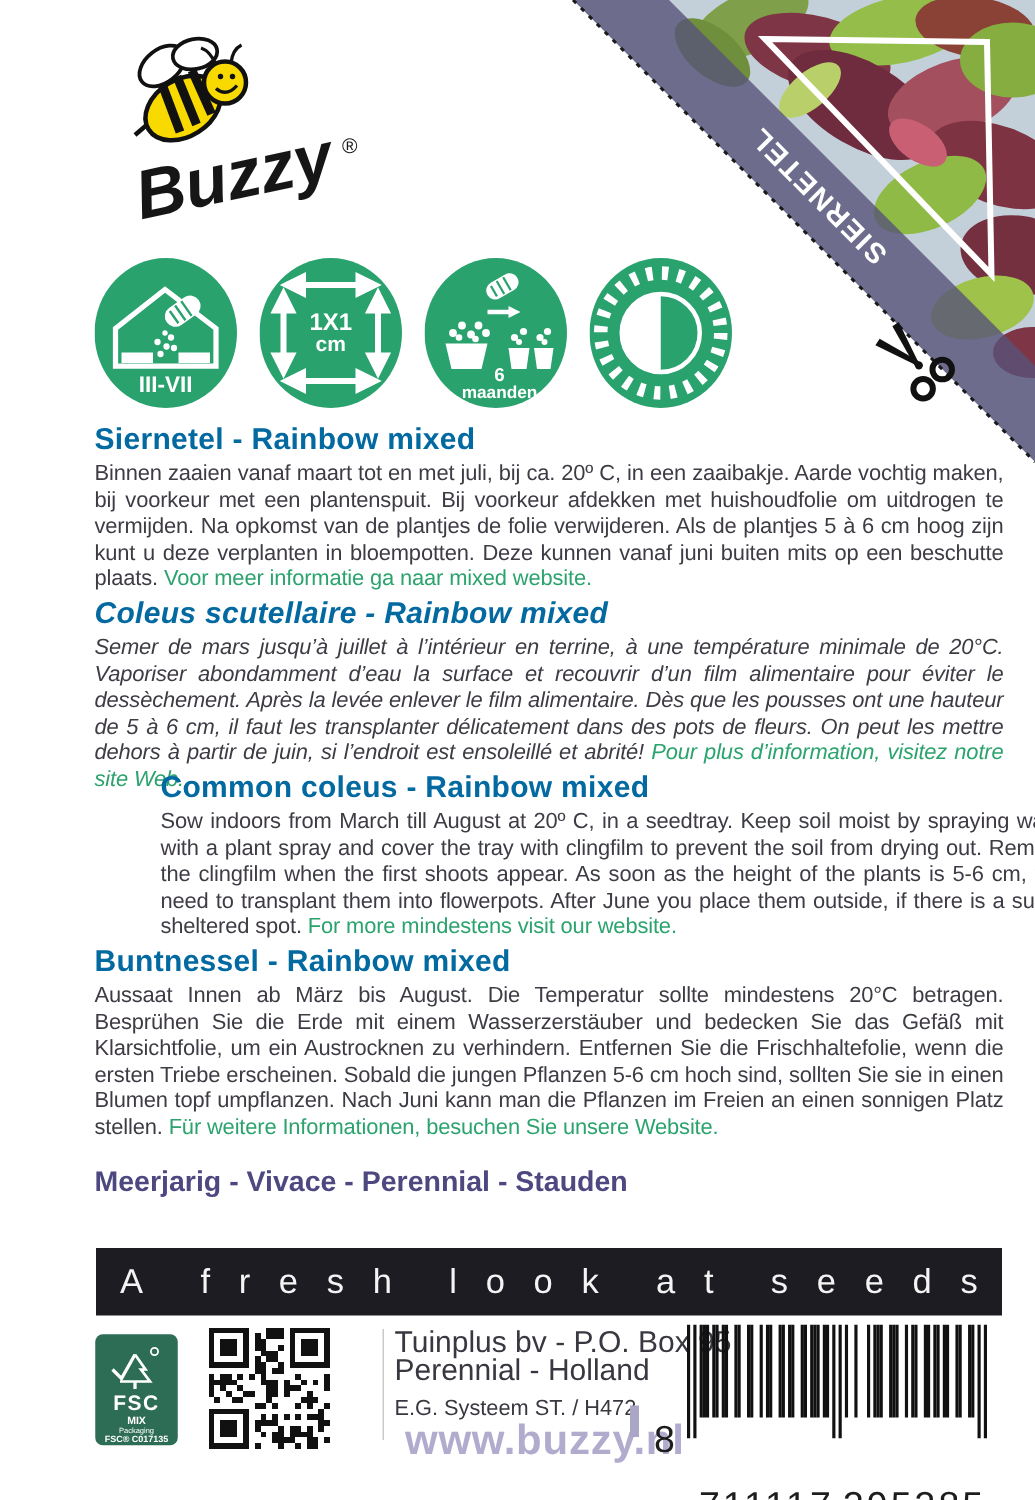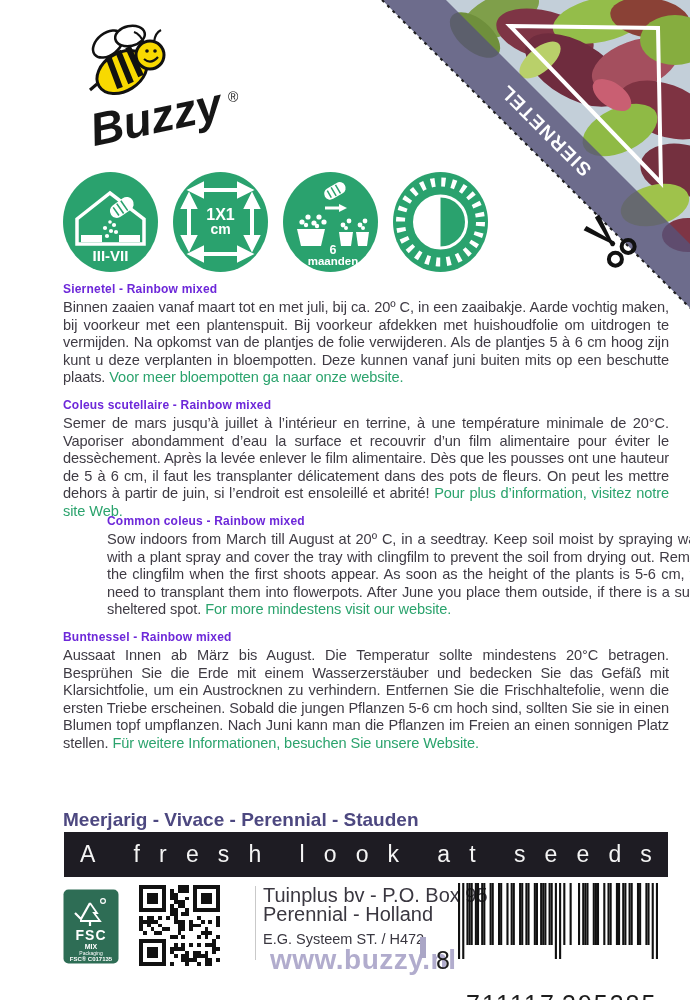--- a/index.html
+++ b/index.html
@@ -11,25 +11,25 @@
   .abs{position:absolute;}
   
   #logo{left:60px;top:10px;width:220px;height:150px;}
   
   #corner{left:0;top:0;width:690px;height:340px;pointer-events:none;}
   
   #icons{left:63px;top:172px;display:flex;gap:15px;}
   .badge{width:95px;height:100px;}
   
   .section{left:63px;width:606px;}
-  .section h3{margin:0 0 3px 0;font-size:12px;font-weight:bold;color:#6d28d9;letter-spacing:.2px;}
+  .section h3{margin:0 0 3px 0;font-size:20px;font-weight:bold;color:#0369a1;letter-spacing:.2px;}
   .section p{margin:0;font-size:14.6px;line-height:17.5px;text-align:justify;color:#3f3b44;letter-spacing:-0.1px;}
   .weblink{color:#2ba36d;}
-  #sec-nl{top:282px;} #sec-fr{top:398px;} #sec-en{top:514px;margin-left:44px;} #sec-de{top:630px;}
-  #perennial{left:63px;top:778px;font-size:19px;font-weight:bold;color:#4d4880;margin-top:31px;}
+  #sec-nl{top:282px;} #sec-fr{top:398px;font-style:italic;} #sec-en{top:514px;margin-left:44px;} #sec-de{top:630px;}
+  #perennial{left:63px;top:778px;font-size:19px;font-weight:bold;color:#4d4880;}
   
   #banner{left:64px;top:832px;width:604px;height:45px;background:#1e1c23;
     display:flex;align-items:center;justify-content:space-between;padding:0 16px;box-sizing:border-box;}
   #banner span{color:#f4f4f4;font-size:23px;line-height:1;}
   
   #fsc{left:63px;top:889px;width:56px;height:75px;}
   #qr{left:139px;top:885px;width:81px;height:81px;}
   #footer-divider{left:255px;top:886px;width:1px;height:74px;background:#c9c9c9;}
   #address{left:263px;top:886px;font-size:20px;line-height:19px;color:#3a3740;}
   #system-line{left:263px;top:931px;font-size:14.5px;color:#3a3740;}
@@ -182,21 +182,21 @@
     <ellipse cx="47.5" cy="50" rx="47.5" ry="50" fill="#2aa26e"></ellipse>
     <circle cx="47.5" cy="50" r="40" fill="none" stroke="#fff" stroke-width="9" stroke-dasharray="4.2 6.3"></circle>
     <circle cx="47.5" cy="50" r="26" fill="none" stroke="#fff" stroke-width="3"></circle>
     <path d="M47.5 24 A26 26 0 0 0 47.5 76 Z" fill="#fff"></path>
   </svg>
 </div>
 
 <div id="sec-nl" class="abs section">
   <h3>Siernetel - Rainbow mixed</h3>
   <p><span>Binnen zaaien vanaf maart tot en met juli, bij ca. 20º C, in een zaaibakje. Aarde vochtig maken, bij voorkeur met een plantenspuit. Bij voorkeur afdekken met huishoudfolie om uitdrogen te vermijden. Na opkomst van de plantjes de folie verwijderen. Als de plantjes 5 à 6 cm hoog zijn kunt u deze verplanten in bloempotten. Deze kunnen vanaf juni buiten mits op een beschutte plaats.</span>
-     <span class="weblink">Voor meer bloempotten ga naar onze website.</span></p>
+     <span class="weblink">Voor meer informatie ga naar mixed website.</span></p>
 </div>
 <div id="sec-fr" class="abs section">
   <h3>Coleus scutellaire - Rainbow mixed</h3>
   <p><span>Semer de mars jusqu’à juillet à l’intérieur en terrine, à une température minimale de 20°C. Vaporiser abondamment d’eau la surface et recouvrir d’un film alimentaire pour éviter le dessèchement. Après la levée enlever le film alimentaire. Dès que les pousses ont une hauteur de 5 à 6 cm, il faut les transplanter délicatement dans des pots de fleurs. On peut les mettre dehors à partir de juin, si l’endroit est ensoleillé et abrité!</span>
      <span class="weblink">Pour plus d’information, visitez notre site Web.</span></p>
 </div>
 <div id="sec-en" class="abs section">
   <h3>Common coleus - Rainbow mixed</h3>
   <p><span>Sow indoors from March till August at 20º C, in a seedtray. Keep soil moist by spraying water with a plant spray and cover the tray with clingfilm to prevent the soil from drying out. Remove the clingfilm when the first shoots appear. As soon as the height of the plants is 5-6 cm, you need to transplant them into flowerpots. After June you place them outside, if there is a sunny sheltered spot.</span>
      <span class="weblink">For more mindestens visit our website.</span></p>

